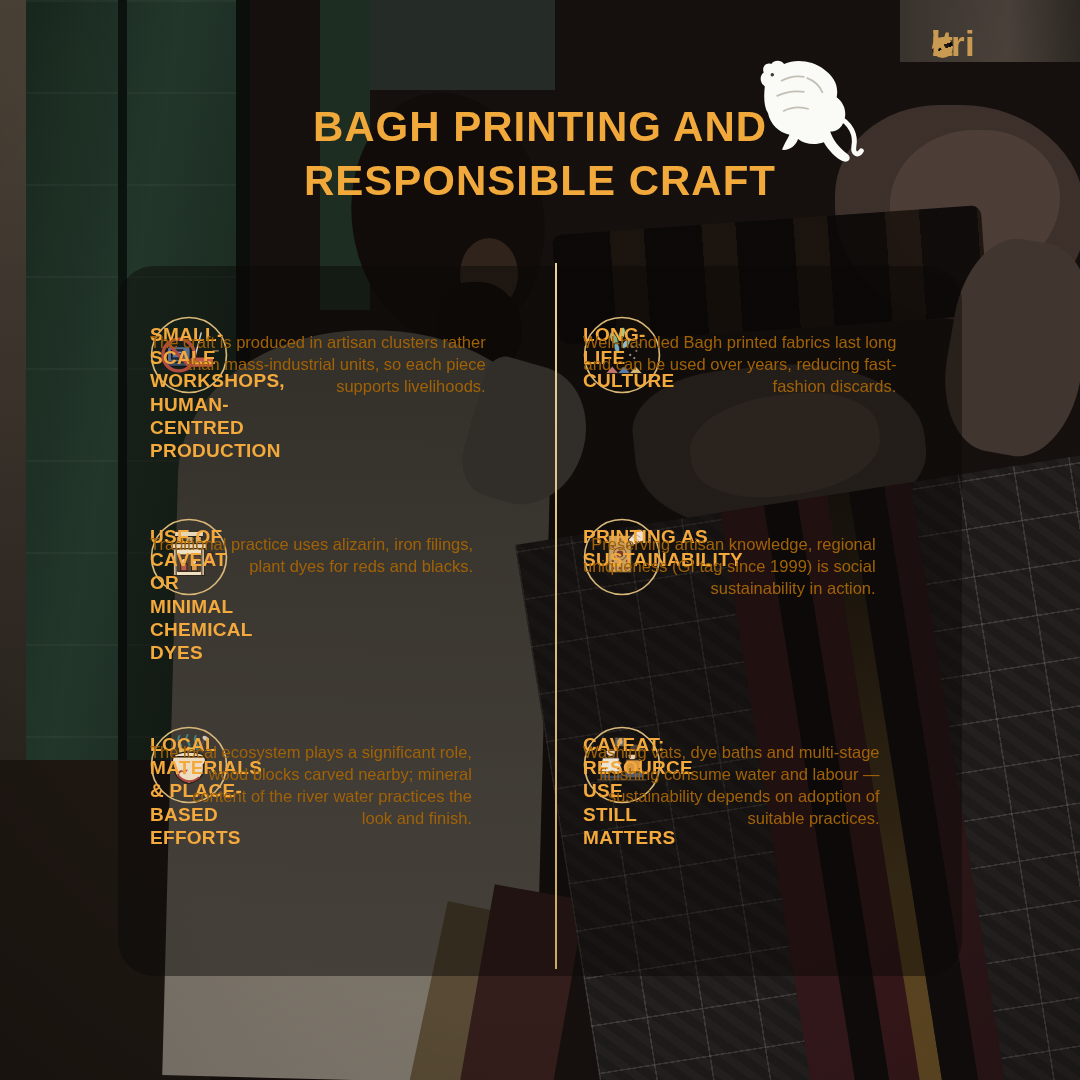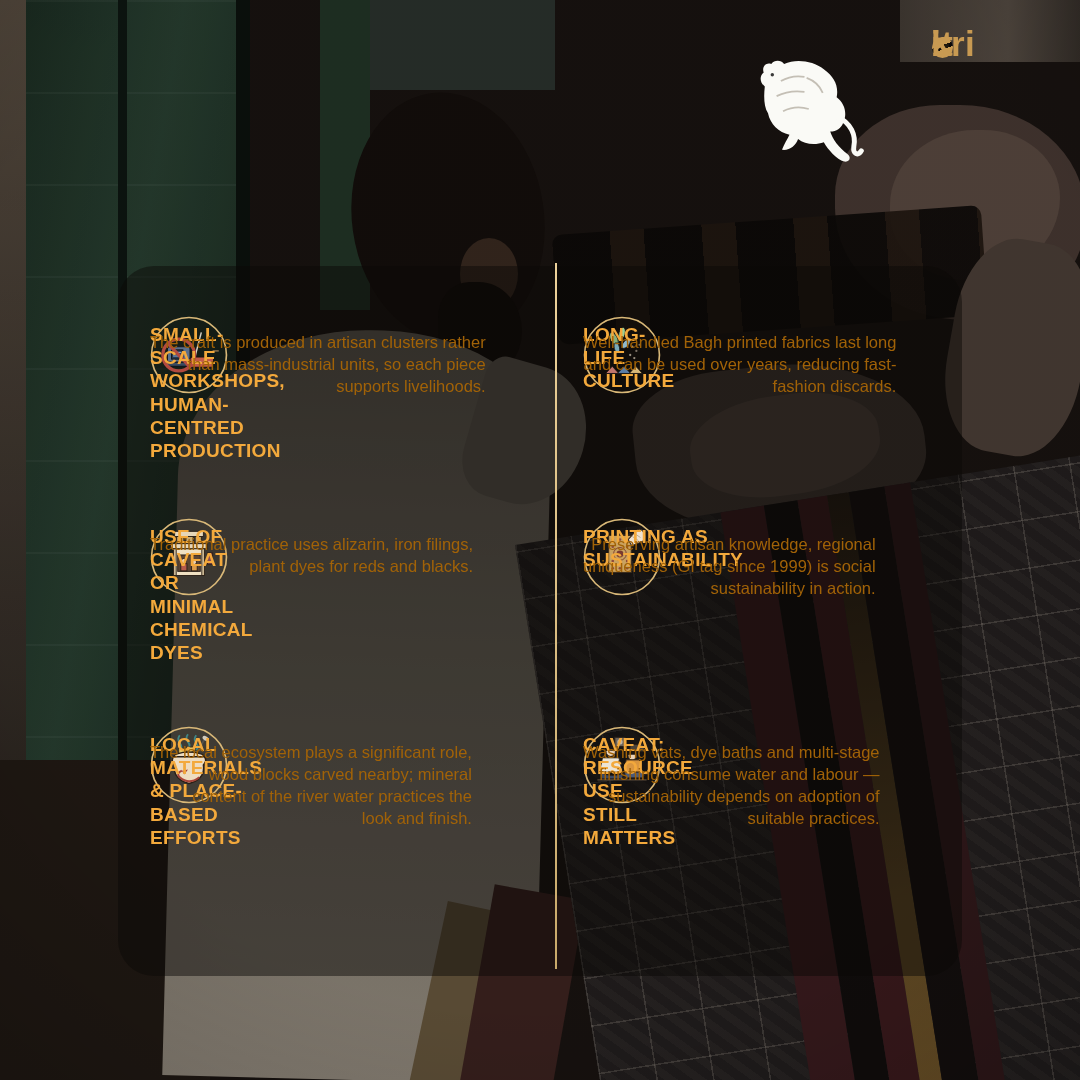--- a/index.html
+++ b/index.html
@@ -143,20 +143,22 @@
   <div class="panel"></div>
   <div class="divider"></div>
 
   <svg class="tiger" viewBox="0 0 120 110">
     <path d="M16 34 C11 30 11 24 15 21 C13 16 17 11 22 13 C25 9 31 9 34 13 C45 8 61 10 71 18 C81 25 85 34 83 44 C91 50 93 60 89 68 C87 73 83 76 77 76 C79 83 85 91 93 97 C97 100 95 105 90 104 C83 102 75 93 71 86 C63 89 53 88 47 83 C45 89 39 94 32 93 C34 88 37 83 39 79 C29 77 21 69 19 59 C15 53 15 43 16 34 Z" fill="#fafaf6"></path>
     <path d="M31 29 Q41 23 53 25 M27 43 Q39 37 53 39 M33 57 Q45 51 57 55 M55 26 Q66 30 70 40" stroke="#c4bfb5" stroke-width="1.6" fill="none"></path>
     <circle cx="23" cy="23" r="1.6" fill="#3a3a3a"></circle>
     <path d="M83 62 C97 68 101 80 99 90 C98 97 103 99 106 94" stroke="#fafaf6" stroke-width="4.6" fill="none" stroke-linecap="round"></path>
   </svg>
 
+  <div class="title">BAGH PRINTING AND
+RESPONSIBLE CRAFT</div>
 
   <div class="logo">
     <span>it</span>
       <span class="logo-o"></span>
       <span>kri</span>
   </div>
 
   <div class="section s0">
     <div class="sec-head">
       <div class="icon-wrap">

